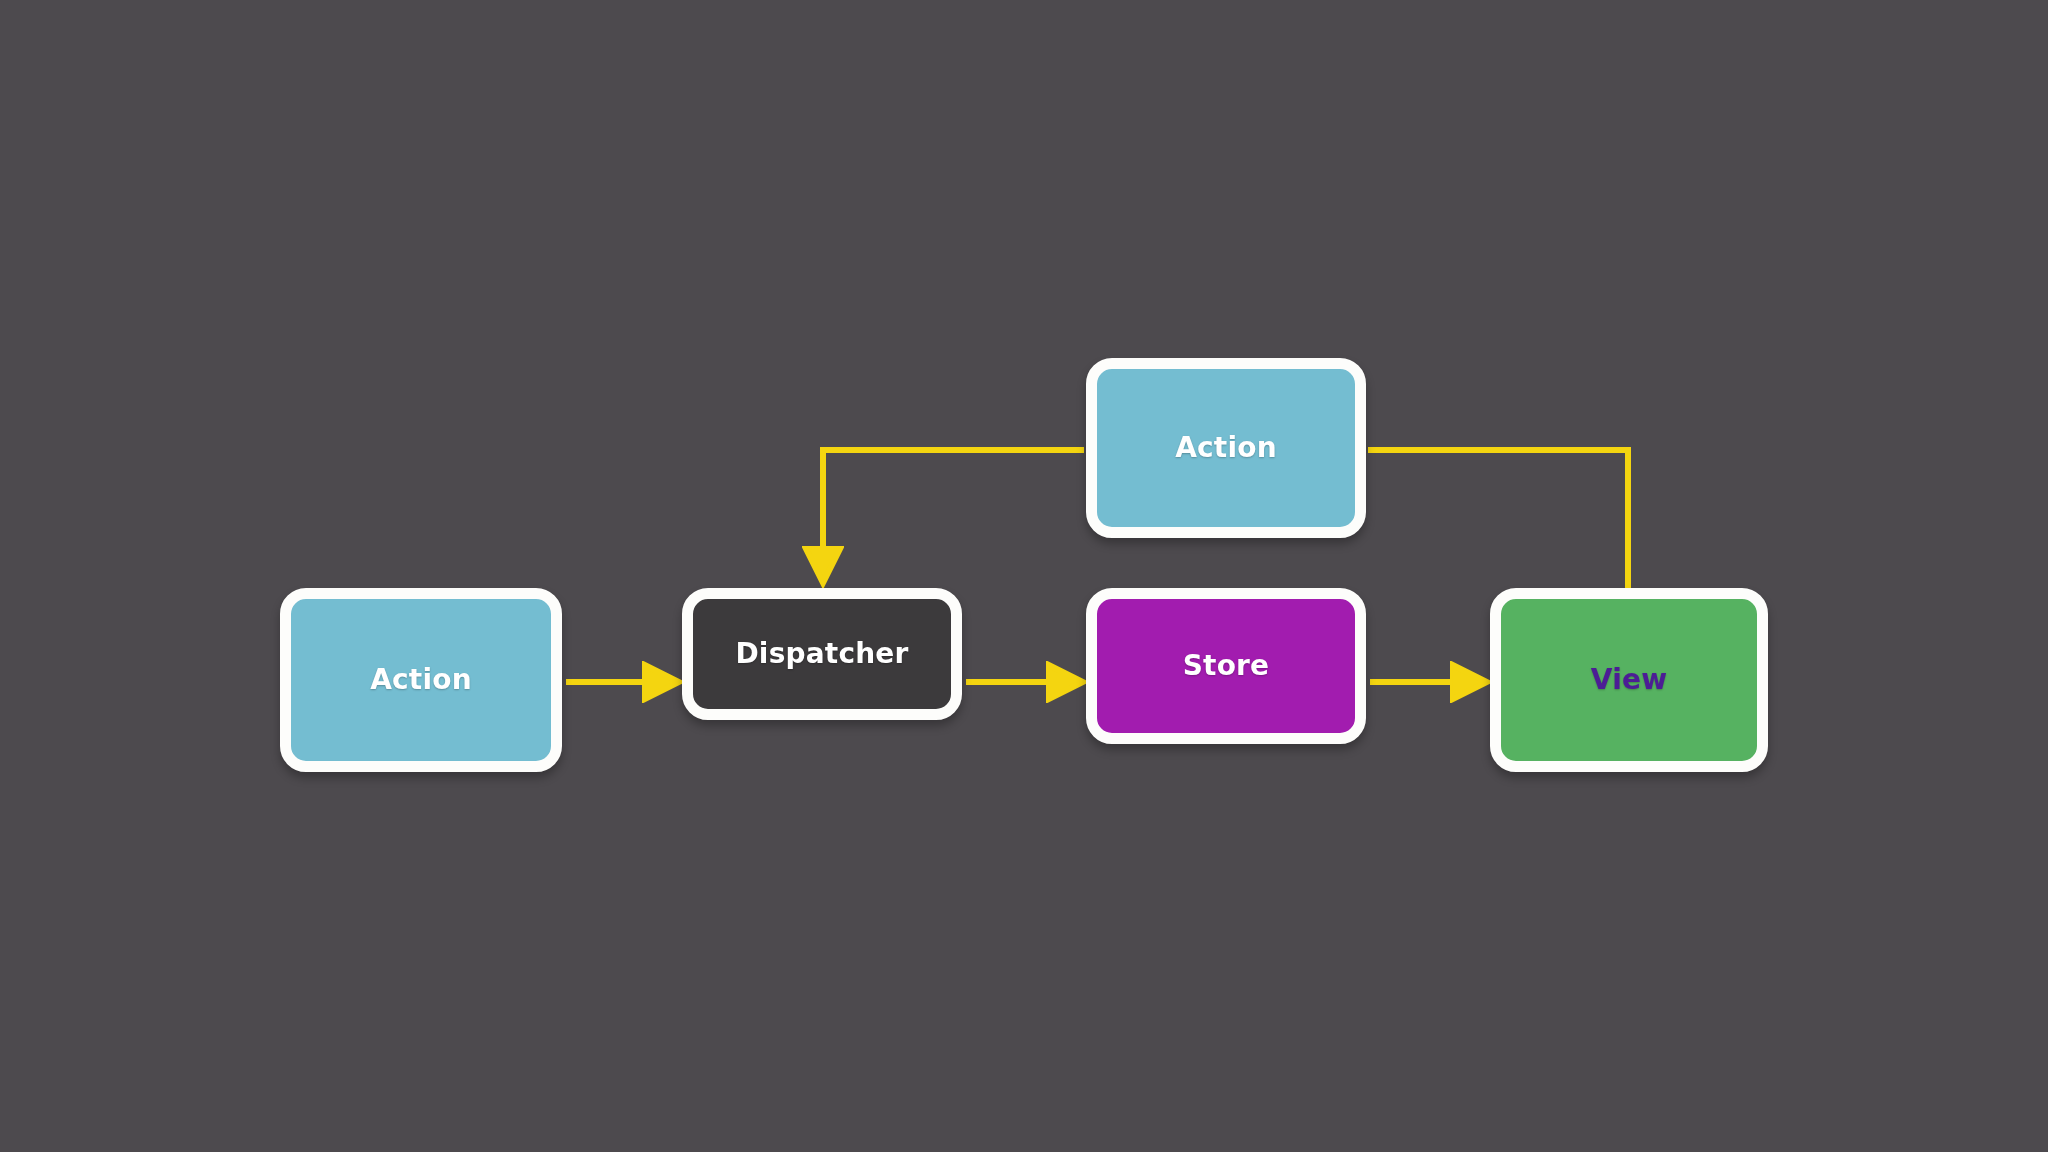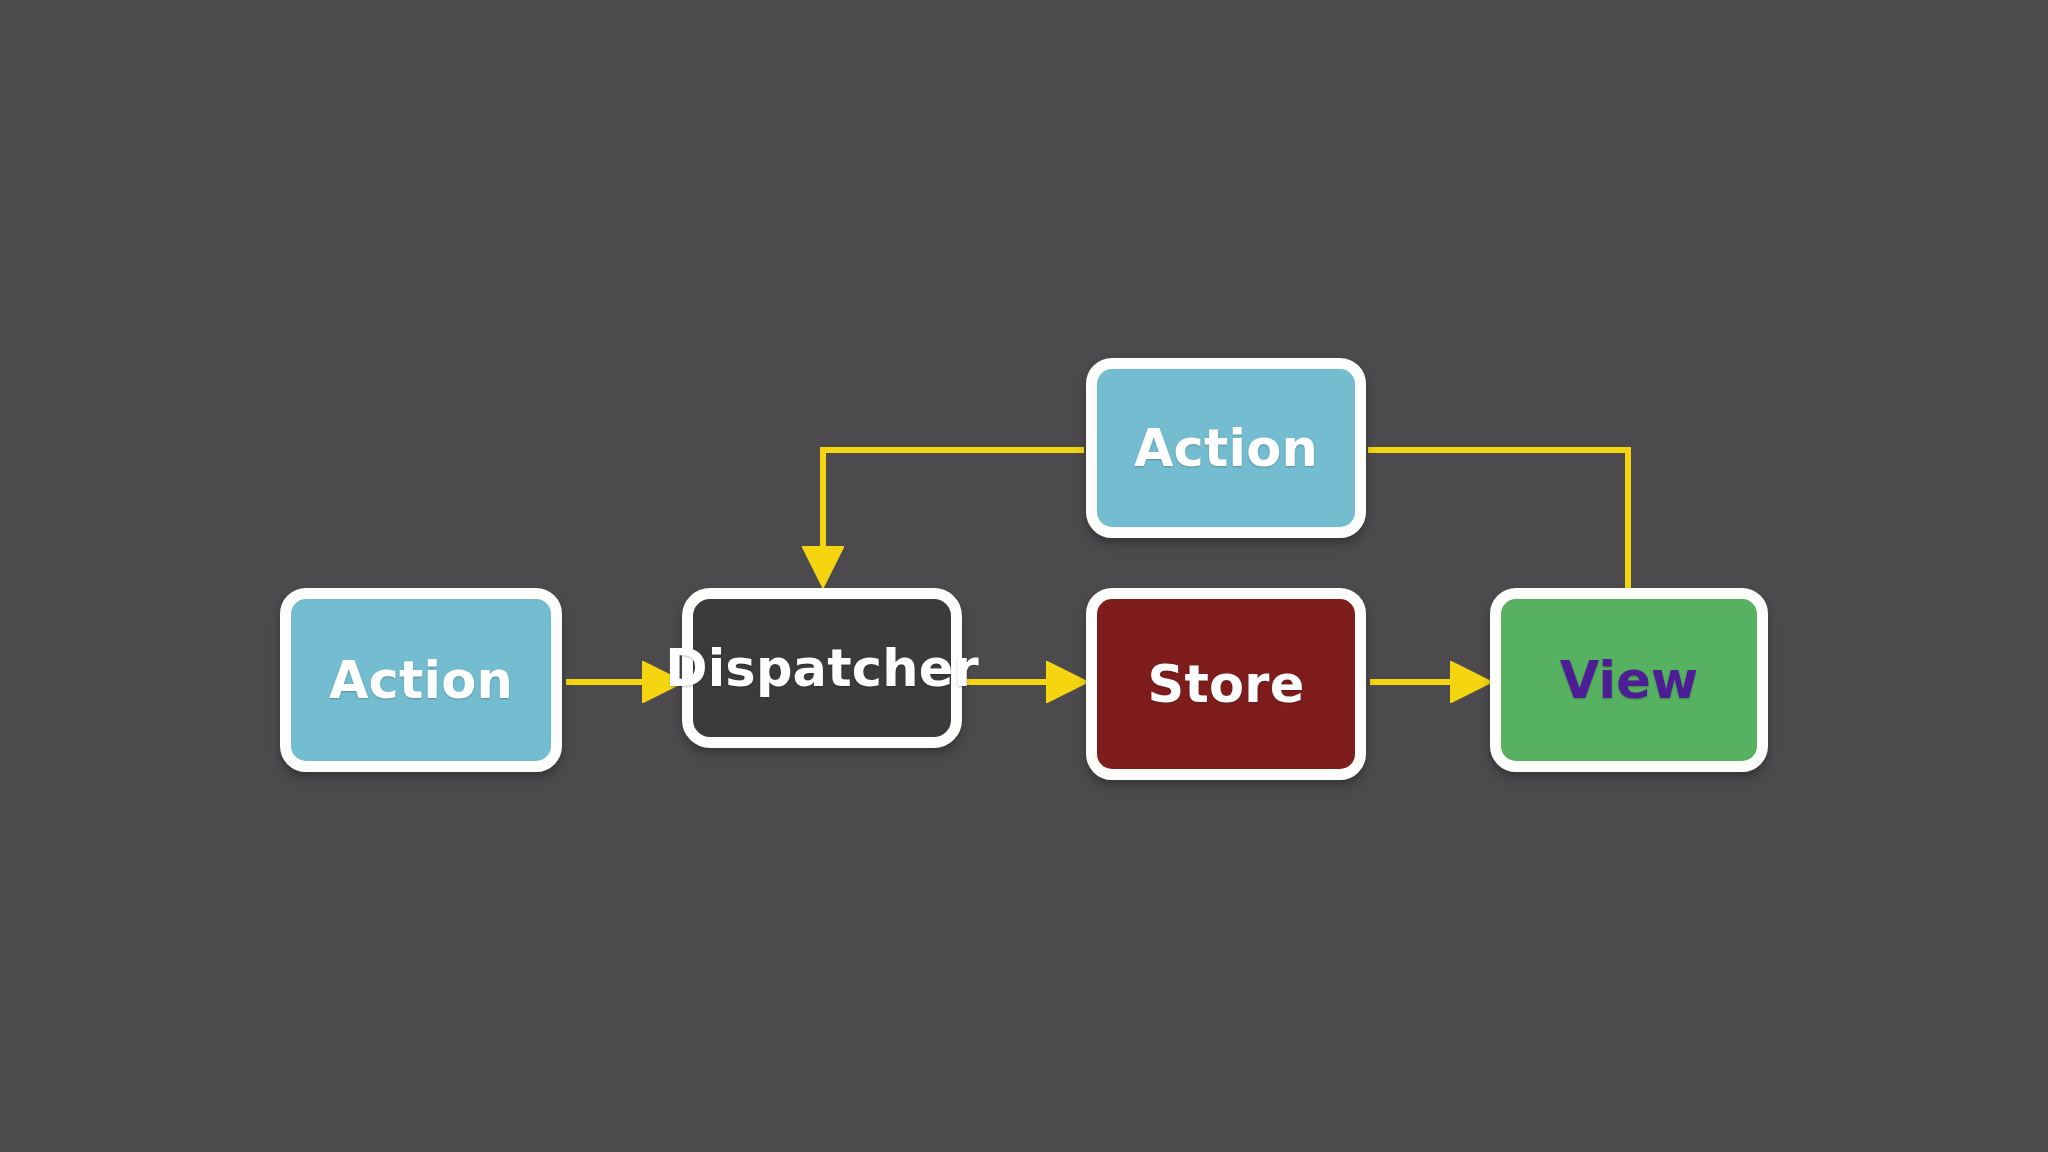--- a/index.html
+++ b/index.html
@@ -34,21 +34,21 @@
     border: 11px solid #fdfdfb;
     border-radius: 26px;
     display: flex;
     align-items: center;
     justify-content: center;
     box-shadow: 0 6px 10px rgba(0,0,0,0.28);
     z-index: 5;
   }
   .node-label {
     color: #ffffff;
-    font-size: 51px;
+    font-size: 28px;
     font-weight: bold;
     letter-spacing: 0.2px;
     line-height: 1;
     white-space: nowrap;
     text-shadow: 0 1px 2px rgba(0,0,0,0.25);
   }
   
   #node-action-left   { left: 280px;  top: 588px; width: 282px; height: 184px; }
   #node-dispatcher    { left: 682px;  top: 588px; width: 280px; height: 184px; }
   #node-store         { left: 1086px; top: 588px; width: 280px; height: 184px; }
@@ -75,25 +75,25 @@
 
     <path d="M 1628 592 L 1628 450 L 1368 450" fill="none" stroke="#f4d510" stroke-width="6" stroke-linecap="butt" stroke-linejoin="miter"></path>
 
     <path d="M 1084 450 L 823 450 L 823 578" fill="none" stroke="#f4d510" stroke-width="6" stroke-linecap="butt" stroke-linejoin="miter" marker-end="url(#arrowhead)"></path>
   </svg>
 
   <div class="node" id="node-action-left" style="left: 280px; top: 588px; width: 282px; height: 184px; background: rgb(116, 189, 209); border-color: rgb(253, 253, 251);">
     <span class="node-label" style="color: rgb(255, 255, 255);">Action</span>
   </div>
 
-  <div class="node" id="node-dispatcher" style="left: 682px; top: 588px; width: 280px; height: 160px; background: rgb(60, 58, 60); border-color: rgb(253, 253, 251); border-radius: 28px;">
+  <div class="node" id="node-dispatcher" style="left: 682px; top: 588px; width: 280px; height: 132px; background: rgb(60, 58, 60); border-color: rgb(253, 253, 251);">
     <span class="node-label" style="color: rgb(255, 255, 255);">Dispatcher</span>
   </div>
 
-  <div class="node" id="node-store" style="left: 1086px; top: 588px; width: 280px; height: 192px; background: #7f1d1d; border-color: rgb(253, 253, 251);">
+  <div class="node" id="node-store" style="left: 1086px; top: 588px; width: 280px; height: 156px; background: #a21caf; border-color: rgb(253, 253, 251);">
     <span class="node-label" style="color: rgb(255, 255, 255);">Store</span>
   </div>
 
   <div class="node" id="node-view" style="left: 1490px; top: 588px; width: 278px; height: 184px; background: rgb(86, 178, 97); border-color: rgb(253, 253, 251);">
     <span class="node-label" style="color: #4c1d95;">View</span>
   </div>
 
   <div class="node" id="node-action-top" style="left: 1086px; top: 358px; width: 280px; height: 180px; background: rgb(116, 189, 209); border-color: rgb(253, 253, 251);">
     <span class="node-label" style="color: rgb(255, 255, 255);">Action</span>
   </div>

